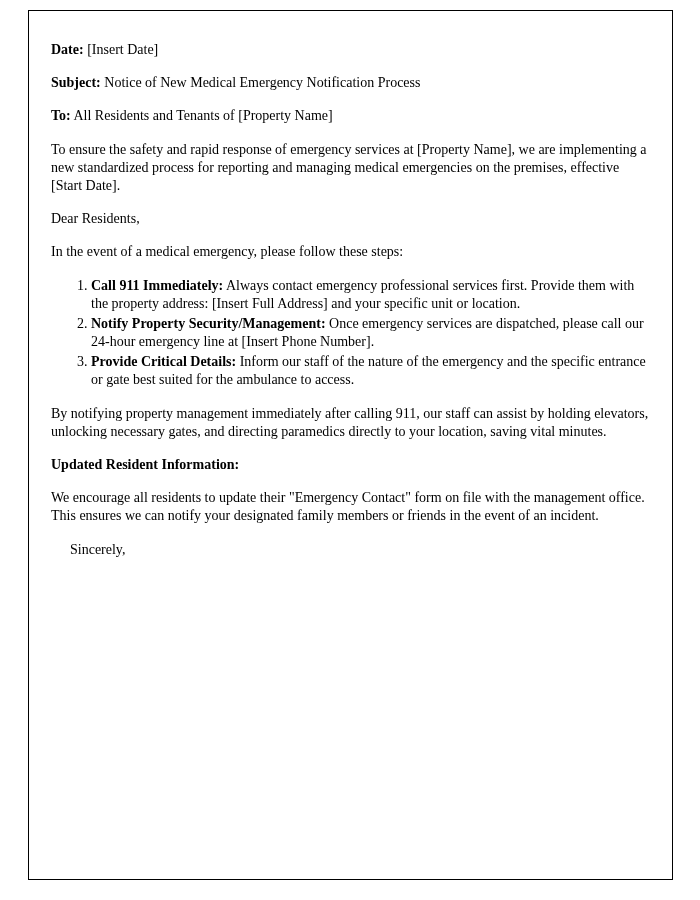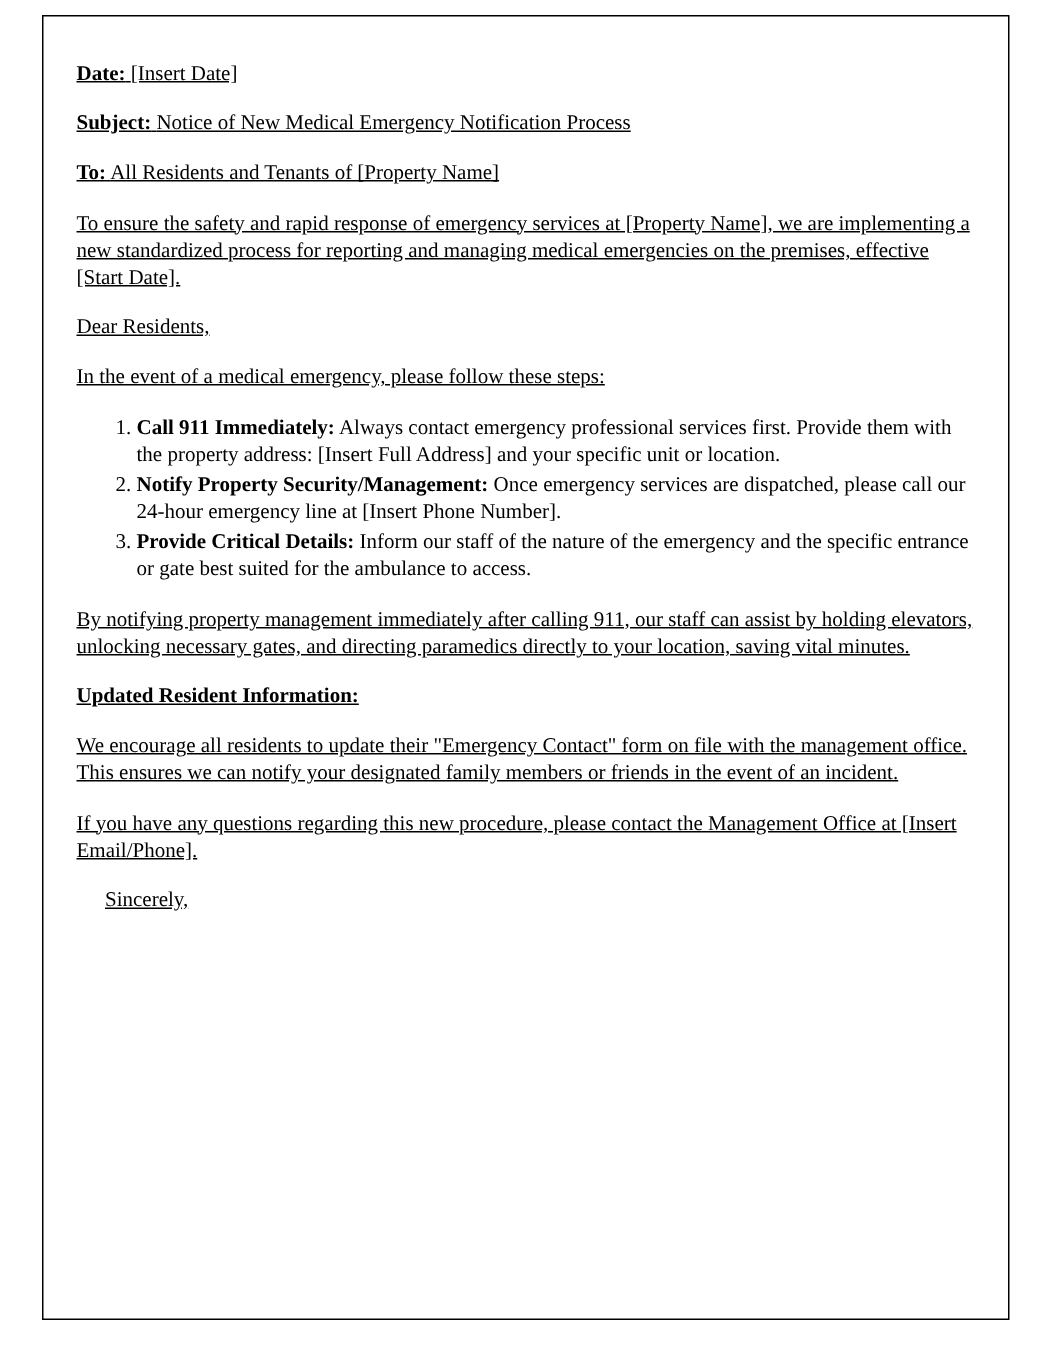--- a/index.html
+++ b/index.html
@@ -17,21 +17,21 @@
     left: 28px;
     top: 10px;
     width: 645px;
     height: 870px;
     border: 1px solid #000000;
     padding: 30px 22px 22px 22px;
     font-size: 14px;
     line-height: 1.3;
     overflow: hidden;
   }
-  p { margin: 0 0 15px 0; text-decoration: underline; }
+  p { margin: 0 0 15px 0; }
   .b { font-weight: bold; }
   ol.steps {
     margin: 0 0 15px 0;
     padding-left: 40px;
   }
   ol.steps li { margin: 0 0 2px 0; }
   .sig-block p { margin: 0; }
   .closing { margin-bottom: 15px; margin-left: 19px; }
 </style>
 </head>
@@ -57,18 +57,17 @@
     <li><span class="b">Provide Critical Details:</span> <span>Inform our staff of the nature of the emergency and the specific entrance or gate best suited for the ambulance to access.</span></li>
   </ol>
 
 
   <p>By notifying property management immediately after calling 911, our staff can assist by holding elevators, unlocking necessary gates, and directing paramedics directly to your location, saving vital minutes.</p>
 
   <p class="b">Updated Resident Information:</p>
 
   <p>We encourage all residents to update their "Emergency Contact" form on file with the management office. This ensures we can notify your designated family members or friends in the event of an incident.</p>
 
-  <p>If you have any questions regarding this new procedure, please contact the Management Office at [Insert Email/Phone].</p>
 
   <p class="closing">Sincerely,</p>
 
 
 </div>
 
 </body></html>

